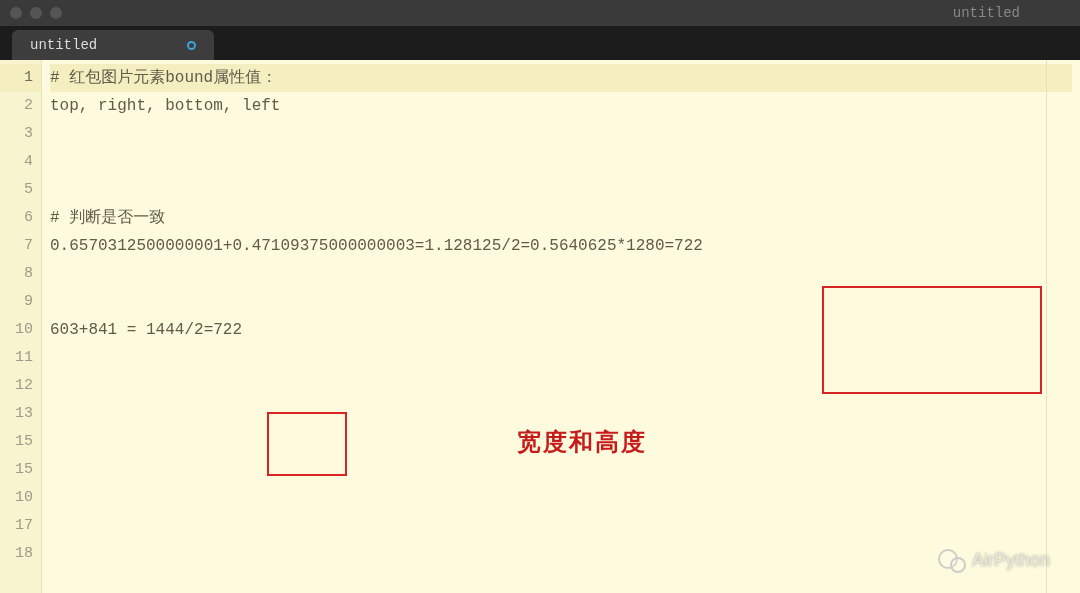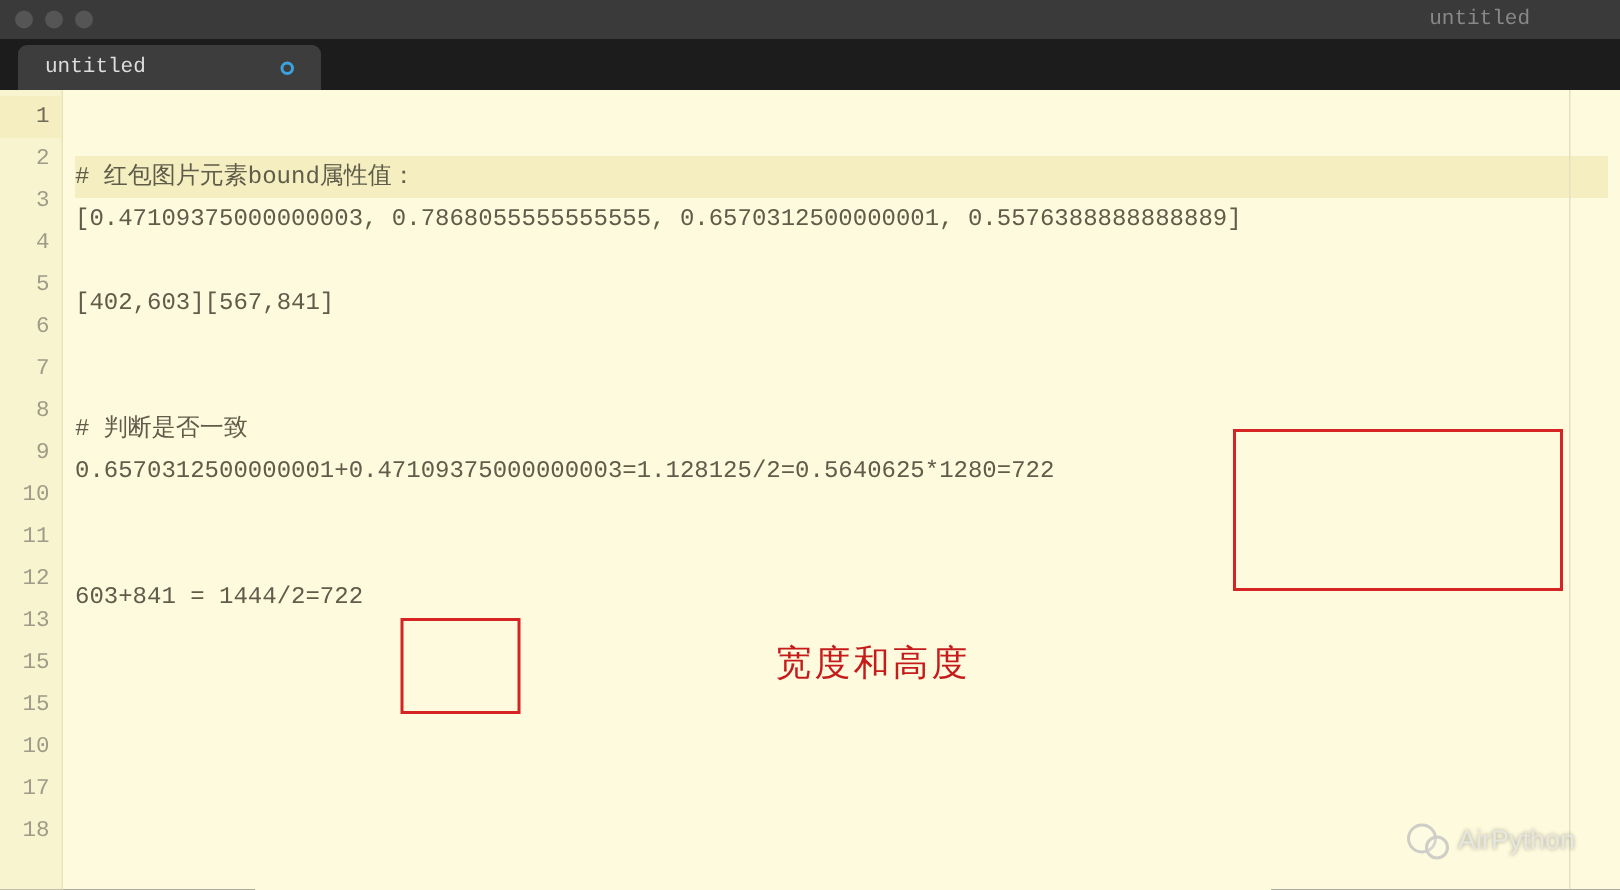--- a/index.html
+++ b/index.html
@@ -104,21 +104,20 @@
     }
     .code-line {
       height: 28px;
       line-height: 28px;
       font-size: 16px;
       color: #5f5c4a;
       white-space: pre;
     }
     .code-line.current-line {
       background: #f5eec0;
-      margin-top: 40px;
     }
     .red-box {
       position: absolute;
       border: 2px solid #d62424;
       pointer-events: none;
     }
     .red-box-1 {
       top: 226px;
       left: 780px;
       width: 220px;
@@ -128,21 +127,21 @@
       top: 352px;
       left: 225px;
       width: 80px;
       height: 64px;
     }
     .annotation {
       position: absolute;
       top: 366px;
       left: 475px;
       font-size: 24px;
-      font-weight: normal;
+      font-weight: bold;
       color: #c61b1b;
       font-family: 'SimSun', 'STSong', serif;
       letter-spacing: 2px;
     }
     .margin-line {
       position: absolute;
       top: 0;
       bottom: 0;
       left: 1004px;
       width: 1px;
@@ -224,23 +223,22 @@
       <div class="line-number">12</div>
       <div class="line-number">13</div>
       <div class="line-number">15</div>
       <div class="line-number">15</div>
       <div class="line-number">10</div>
       <div class="line-number">17</div>
       <div class="line-number">18</div>
     </div>
   <div class="content" id="content">
     <div class="code-line current-line"># 红包图片元素bound属性值：</div>
-      <div class="code-line">[0.47109375000000003, 0.7868055555555555, 0.6570312500000001, 0.5576388888888889]</div>
-      <div class="code-line"></div>
-      <div class="code-line">[402,603][567,841]</div>
+      <div class="code-line">top, right, bottom, left</div>
+      <div class="code-line"></div>
       <div class="code-line"></div>
       <div class="code-line"></div>
       <div class="code-line"># 判断是否一致</div>
       <div class="code-line">0.6570312500000001+0.47109375000000003=1.128125/2=0.5640625*1280=722</div>
       <div class="code-line"></div>
       <div class="code-line"></div>
       <div class="code-line">603+841 = 1444/2=722</div>
       <div class="code-line"></div>
       <div class="code-line"></div>
       <div class="code-line"></div>

